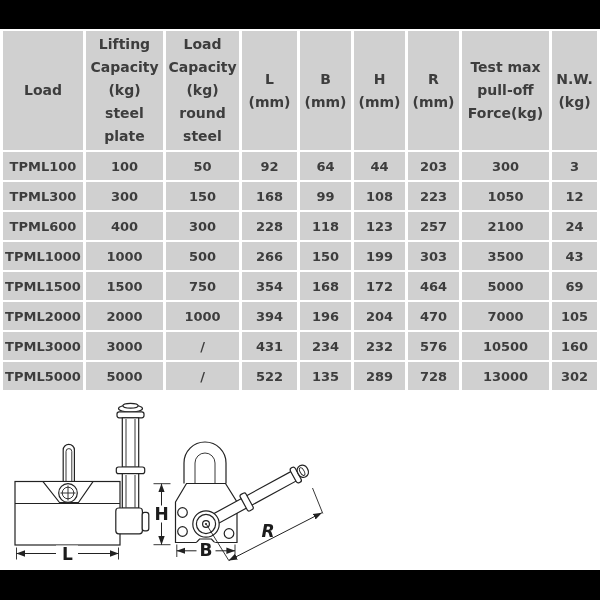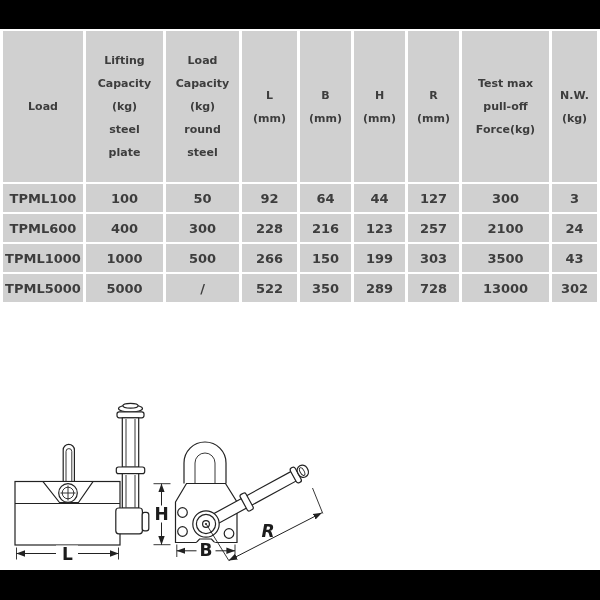--- a/index.html
+++ b/index.html
@@ -13,21 +13,21 @@
   .letterbox.bottom{top:570px;height:30px;}
   .content{position:absolute;top:29px;left:0;width:600px;height:541px;background:#ffffff;}
   table.spec{
     border-collapse:separate;border-spacing:3px 2px;
     width:600px;table-layout:fixed;margin:0;
   }
   table.spec th, table.spec td{
     background:#d0d0d0;color:#3d3d3d;text-align:center;vertical-align:middle;
     font-weight:bold;padding:0;overflow:hidden;
   }
-  table.spec th{font-size:11px;line-height:23px;height:151px;white-space:pre-line;}
+  table.spec th{font-size:14px;line-height:23px;height:119px;white-space:pre-line;}
   table.spec td{font-size:13px;height:28px;}
   .drawings{position:absolute;top:361px;left:0;width:600px;height:180px;}
   svg{display:block;}
   svg .ol{fill:#ffffff;stroke:#222222;stroke-width:1.2;}
   svg .nf{fill:none;stroke:#222222;stroke-width:1.2;}
   svg .thin{fill:none;stroke:#222222;stroke-width:0.9;}
   svg .dim{fill:none;stroke:#222222;stroke-width:1;}
   svg .lblbg{fill:#ffffff;stroke:none;}
   svg text.dimlabel{
     font-family:"DejaVu Sans","Liberation Sans",sans-serif;
@@ -83,52 +83,96 @@
         </tr>
     </thead>
     <tbody id="table-body">
         <tr>
           <td>TPML100</td>
           <td>100</td>
           <td>50</td>
           <td>92</td>
           <td>64</td>
           <td>44</td>
-          <td>127</td>
+          <td>203</td>
           <td>300</td>
           <td>3</td>
+        </tr>
+        <tr>
+          <td>TPML300</td>
+          <td>300</td>
+          <td>150</td>
+          <td>168</td>
+          <td>99</td>
+          <td>108</td>
+          <td>223</td>
+          <td>1050</td>
+          <td>12</td>
         </tr>
         <tr>
           <td>TPML600</td>
           <td>400</td>
           <td>300</td>
           <td>228</td>
-          <td>216</td>
+          <td>118</td>
           <td>123</td>
           <td>257</td>
           <td>2100</td>
           <td>24</td>
         </tr>
         <tr>
           <td>TPML1000</td>
           <td>1000</td>
           <td>500</td>
           <td>266</td>
           <td>150</td>
           <td>199</td>
           <td>303</td>
           <td>3500</td>
           <td>43</td>
         </tr>
         <tr>
+          <td>TPML1500</td>
+          <td>1500</td>
+          <td>750</td>
+          <td>354</td>
+          <td>168</td>
+          <td>172</td>
+          <td>464</td>
+          <td>5000</td>
+          <td>69</td>
+        </tr>
+        <tr>
+          <td>TPML2000</td>
+          <td>2000</td>
+          <td>1000</td>
+          <td>394</td>
+          <td>196</td>
+          <td>204</td>
+          <td>470</td>
+          <td>7000</td>
+          <td>105</td>
+        </tr>
+        <tr>
+          <td>TPML3000</td>
+          <td>3000</td>
+          <td>/</td>
+          <td>431</td>
+          <td>234</td>
+          <td>232</td>
+          <td>576</td>
+          <td>10500</td>
+          <td>160</td>
+        </tr>
+        <tr>
           <td>TPML5000</td>
           <td>5000</td>
           <td>/</td>
           <td>522</td>
-          <td>350</td>
+          <td>135</td>
           <td>289</td>
           <td>728</td>
           <td>13000</td>
           <td>302</td>
         </tr>
       </tbody>
   </table>
 
   <div class="drawings">
     <svg width="600" height="180" viewBox="0 390 600 180">

